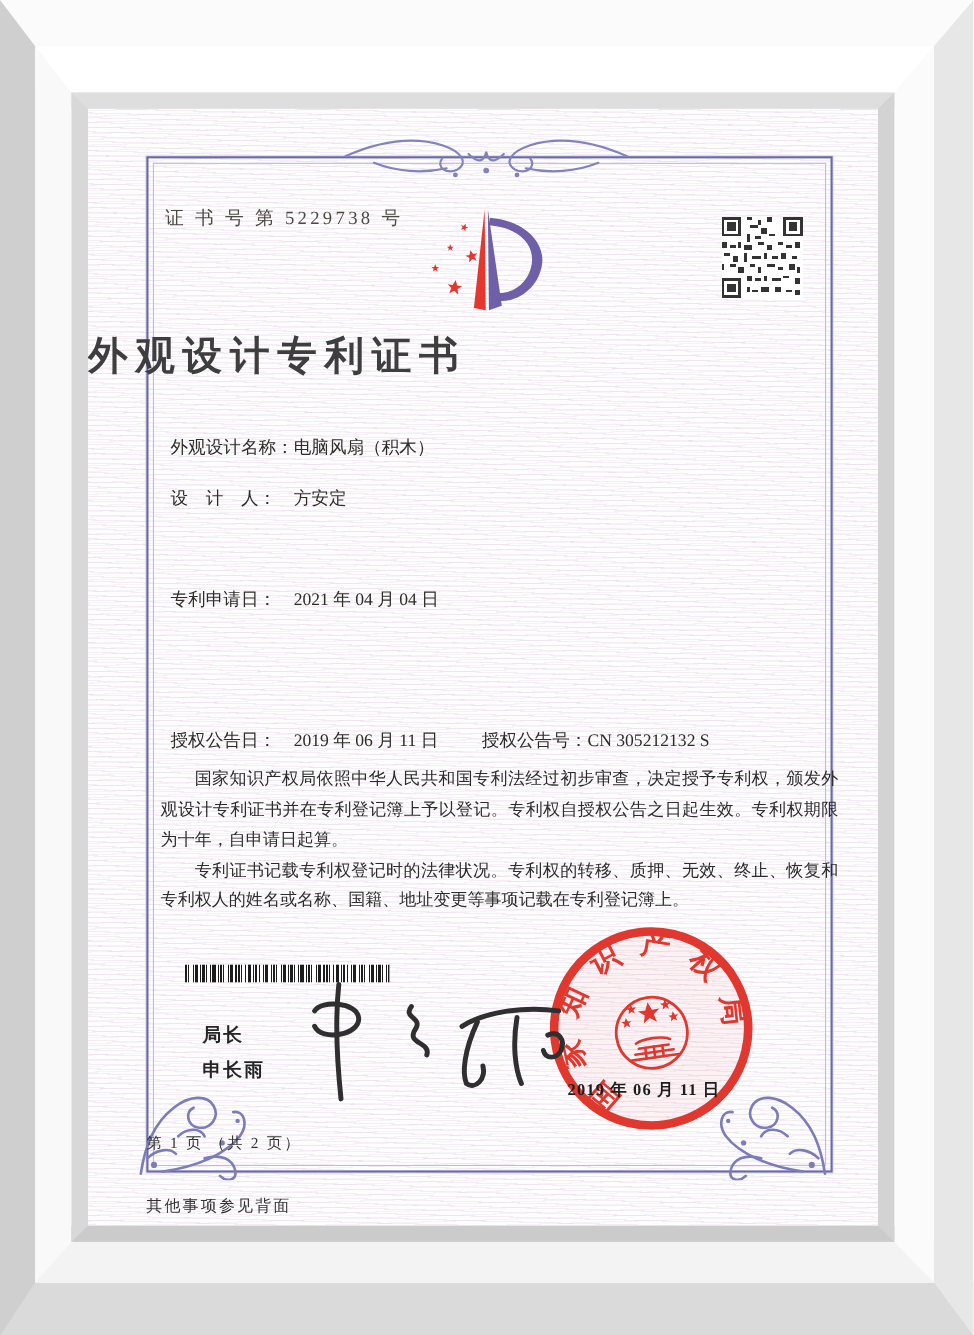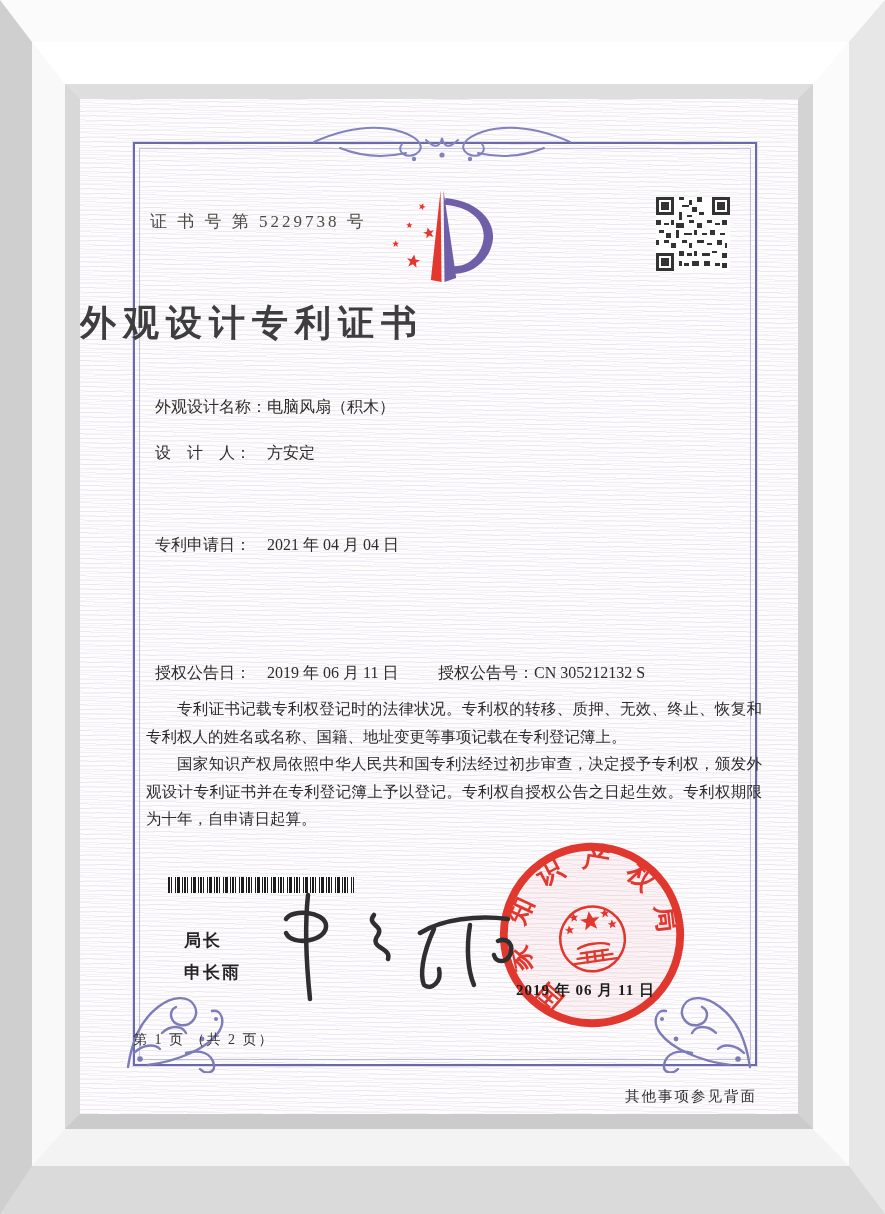--- a/index.html
+++ b/index.html
@@ -17,21 +17,21 @@
           border-color:#dedede #d3d3d3 #cbcbcb #d8d8d8;}
   .paper{position:relative;width:100%;height:100%;background-color:#fefdfe;overflow:hidden;
          background-image:
            repeating-linear-gradient(1.5deg, rgba(209,172,206,0.20) 0 1px, rgba(255,255,255,0) 1px 4.3px),
            repeating-linear-gradient(-1.8deg, rgba(186,176,221,0.13) 0 1px, rgba(255,255,255,0) 1px 5.2px);}
   .abs{position:absolute;}
   
   .pborder{position:absolute;left:53px;top:43px;right:41px;bottom:48px;
            border:2.5px solid #6a6aa9;outline:1px solid #bdbddc;outline-offset:-7px;
            box-shadow:0 0 0 1px #dcdcee;z-index:1;}
-  .cert-no{left:70px;top:88px;font-size:17px;letter-spacing:3px;color:#4a4a42;z-index:3;margin-top:23px;}
+  .cert-no{left:70px;top:88px;font-size:17px;letter-spacing:3px;color:#4a4a42;z-index:3;}
   .logo{left:303px;top:86px;width:122px;height:108px;z-index:3;}
   .qr{left:576px;top:98px;width:74px;height:74px;z-index:3;}
   .title{left:0;right:0;top:200px;text-align:left;font-size:36px;font-weight:600;
          letter-spacing:7px;color:#3e3e3e;z-index:3;}
   .row{left:75px;font-size:16px;color:#2d2d28;z-index:3;white-space:nowrap;}
   .row .lab{display:inline-block;min-width:112px;}
   .row .second{position:absolute;left:283px;top:0;white-space:nowrap;}
   .paras{left:66px;top:596px;width:616px;font-size:15.5px;line-height:27.5px;
          text-align:justify;color:#2c2c2c;z-index:3;}
   .paras p{margin:0;text-indent:2em;}
@@ -40,21 +40,21 @@
       #ffffff 4px 7px,#1c1c1c 7px 8px,#ffffff 8px 9px,#1c1c1c 9px 12px,#ffffff 12px 14px,
       #1c1c1c 14px 15px,#ffffff 15px 16px);}
   .signer{font-family:"Liberation Sans","DejaVu Sans",sans-serif;font-weight:600;
           font-size:17px;color:#252525;z-index:4;letter-spacing:2px;}
   .signature{left:182px;top:790px;width:295px;height:118px;z-index:4;}
   .seal{left:414px;top:738px;width:196px;height:196px;z-index:2;transform:rotate(-8deg);}
   .seal-date{left:436px;top:882px;font-size:15px;font-weight:700;letter-spacing:1px;
              color:#1d1d1d;z-index:5;white-space:nowrap;}
   .page-info{left:53px;width:624px;top:932px;text-align:left;font-size:14px;
              letter-spacing:2px;color:#333;z-index:3;}
-  .back-note{left:53px;width:624px;top:988px;text-align:right;font-size:14.5px;
+  .back-note{left:53px;width:624px;top:988px;text-align:left;font-size:14.5px;
              letter-spacing:2px;color:#333;z-index:3;}
   .orn{left:230px;top:16px;width:264px;height:54px;z-index:2;}
   .fl{width:132px;height:132px;z-index:2;}
   .fl-bl{left:40px;top:842px;}
   .fl-br{left:546px;top:842px;transform:scaleX(-1);}
   svg{display:block;}
   .sealtxt{font-family:"Liberation Serif","DejaVu Serif",serif;font-weight:bold;
            font-size:27px;letter-spacing:17px;fill:#e0372e;}
 </style>
 </head>
@@ -148,22 +148,22 @@
   </div>
   <div class="abs row" style="top:436px">
     <span class="lab">专利申请日：</span><span>2021 年 04 月 04 日</span>
   </div>
   <div class="abs row" style="top:564px">
     <span class="lab">授权公告日：</span><span>2019 年 06 月 11 日</span>
     <span class="second"><span>授权公告号：</span><span>CN 305212132 S</span></span>
   </div>
 
   <div class="abs paras">
+    <p>国家知识产权局依照中华人民共和国专利法经过初步审查，决定授予专利权，颁发外观设计专利证书并在专利登记簿上予以登记。专利权自授权公告之日起生效。专利权期限为十年，自申请日起算。</p>
     <p>专利证书记载专利权登记时的法律状况。专利权的转移、质押、无效、终止、恢复和专利权人的姓名或名称、国籍、地址变更等事项记载在专利登记簿上。</p>
-    <p>国家知识产权局依照中华人民共和国专利法经过初步审查，决定授予专利权，颁发外观设计专利证书并在专利登记簿上予以登记。专利权自授权公告之日起生效。专利权期限为十年，自申请日起算。</p>
   </div>
 
   <div class="abs barcode"></div>
 
   <div class="abs signer" style="left:104px;top:830px">局长</div>
   <div class="abs signer" style="left:104px;top:862px">申长雨</div>
 
   <svg class="abs signature" viewBox="0 0 295 118">
     <g stroke="#2f2f2f" stroke-width="4.5" fill="none" stroke-linecap="round" stroke-linejoin="round">
       <path d="M46,6 C43,34 44,72 48,110"></path>

